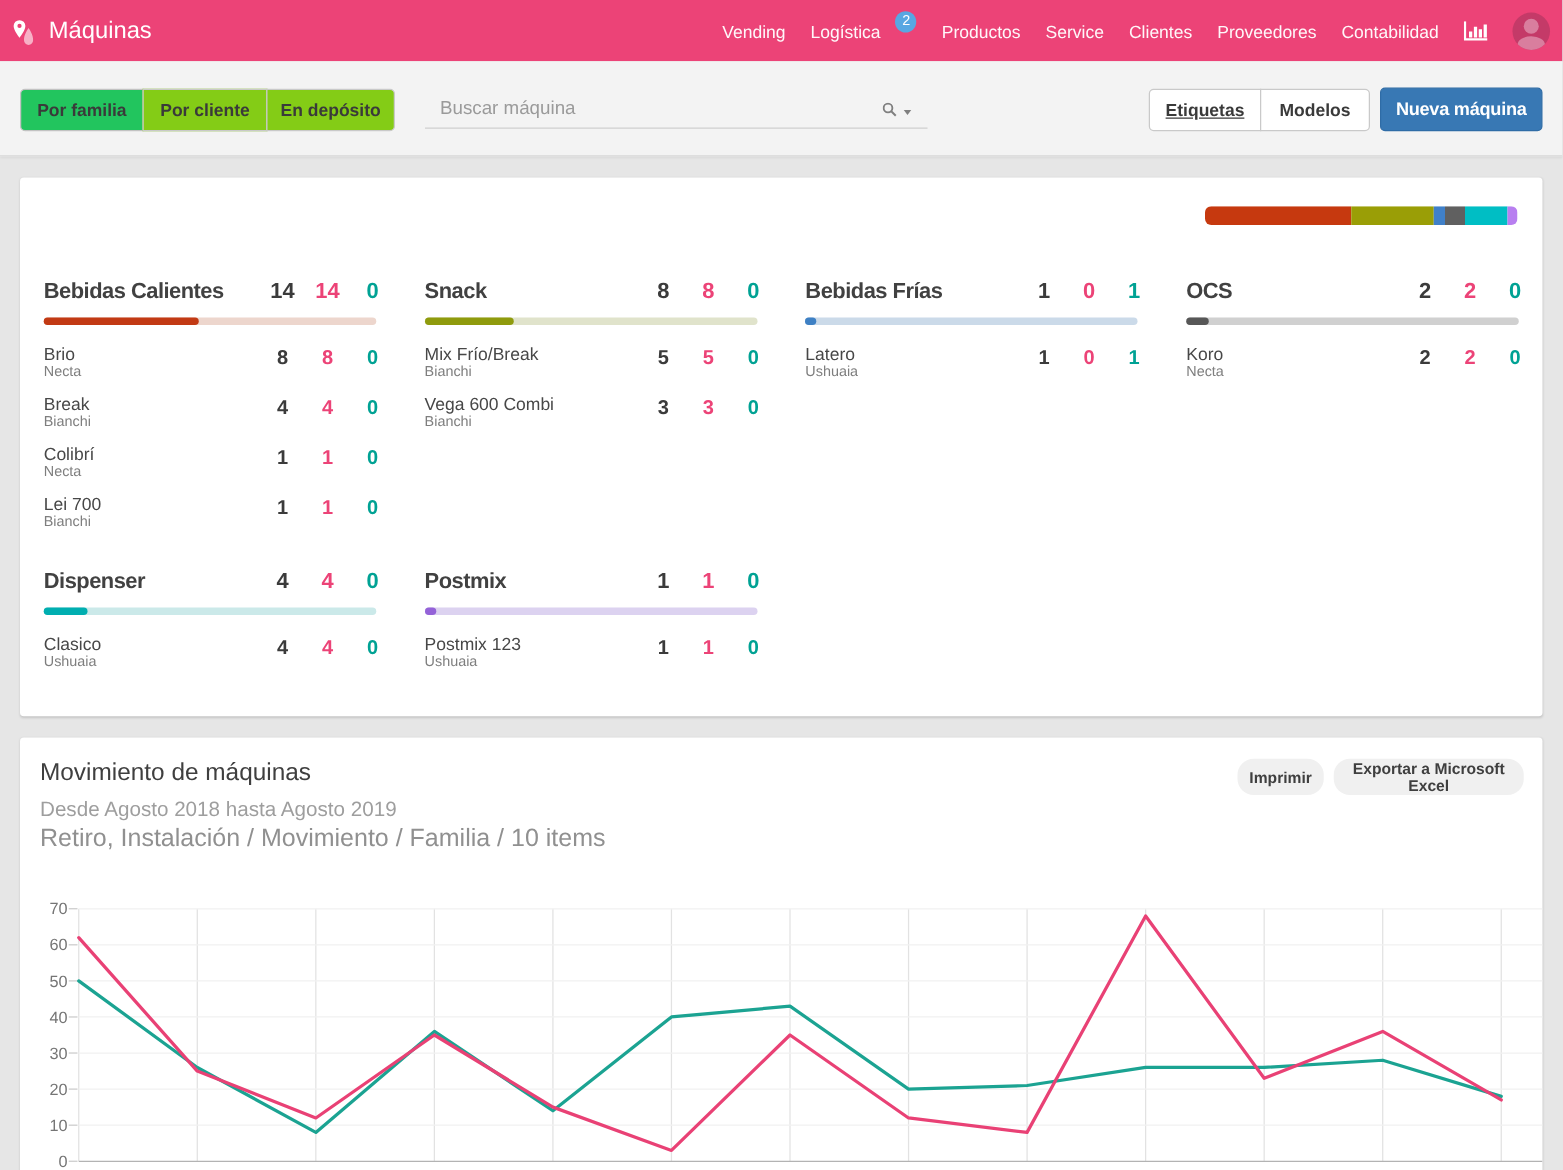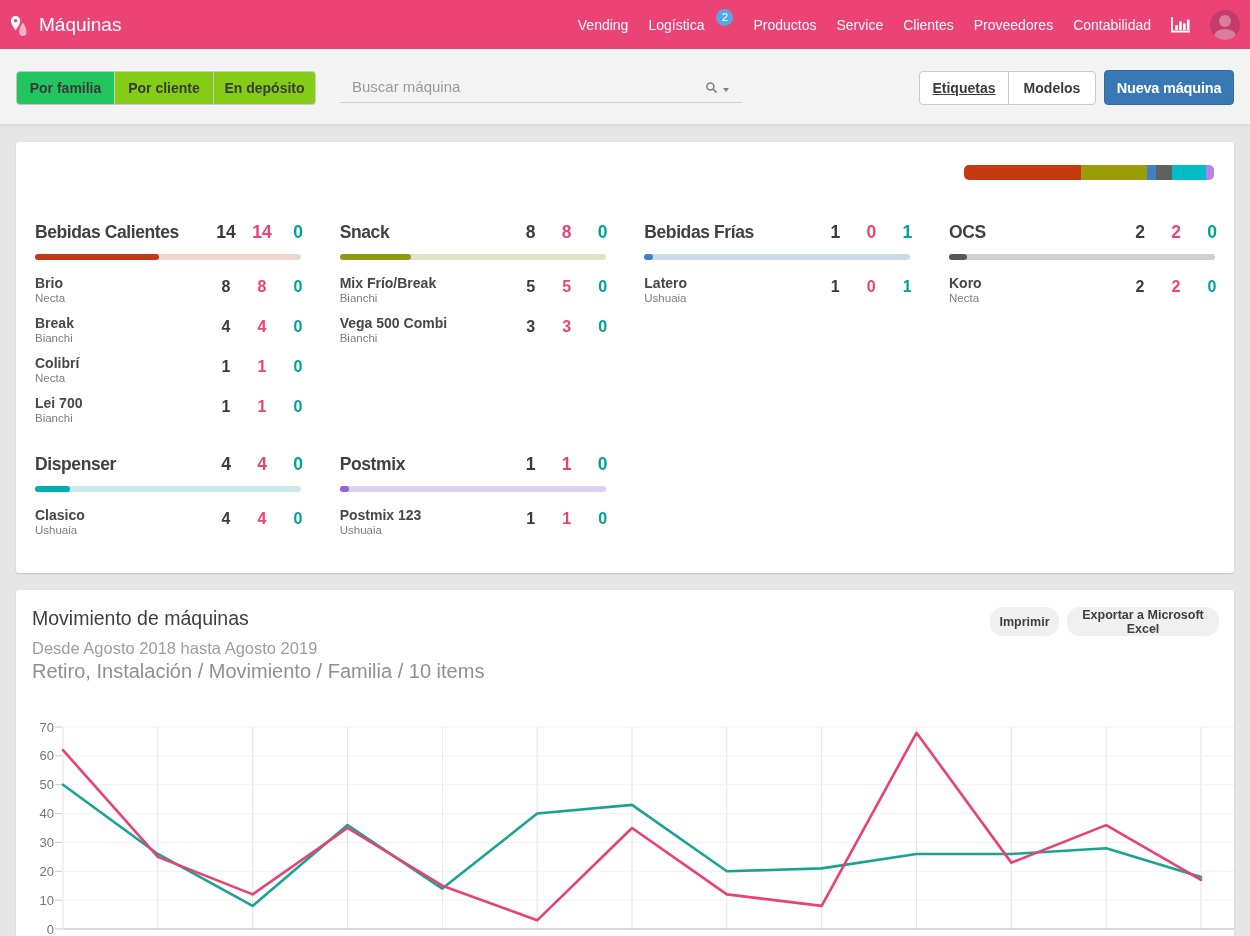--- a/index.html
+++ b/index.html
@@ -64,21 +64,21 @@
   .nums { position:absolute; right:-15px; top:0; width:108px; display:flex; }
   .nums span { width:36px; text-align:center; display:inline-block; }
   .fam-head .nums { line-height:24px; font-size:17.5px; font-weight:700; }
   .n-total { color:#3B3B3B; }
   .n-inst { color:#EC4377; }
   .n-dep  { color:#00A294; }
   .fam-bar { position:absolute; left:0; top:34px; width:266px; height:6px; border-radius:3px; }
   .fam-bar .fill { height:6px; border-radius:3px; }
   .fam-items { position:absolute; left:0; top:54px; width:266px; }
   .mach { position:relative; height:40px; }
-  .mach-name { font-size:14px; color:#474747; line-height:16px; padding-top:1px;font-weight:bold; }
+  .mach-name { font-size:14px; color:#474747; line-height:16px; padding-top:1px; }
   .mach-brand { font-size:11.5px; color:#7E7E7E; line-height:13px; margin-top:1px; }
   .mach .nums { top:4px; font-size:16px; font-weight:700; }
 
   
   .card2 { left:16px; top:590px; width:1218px; height:352px; }
   .mov-title { position:absolute; left:16px; top:16px; font-size:19.5px; color:#3F3F3F; line-height:24px; }
   .mov-subtitle { position:absolute; left:16px; top:47px; font-size:16.5px; color:#9E9E9E; line-height:22px; }
   .mov-meta { position:absolute; left:16px; top:73px; font-size:20px; color:#909090; line-height:16px; }
   .mov-btns { position:absolute; right:15px; top:17px; display:flex; gap:8px; }
   .btn-gray { height:29px; background:#F0F0F0; border:none; border-radius:13px; color:#3F3F3F; font-size:12.5px; font-weight:700; display:flex; align-items:center; justify-content:center; cursor:pointer; font-family:"Liberation Sans",sans-serif; }
@@ -207,21 +207,21 @@
           <div class="mach">
             <div class="mach-name">Mix Frío/Break</div>
             <div class="mach-brand">Bianchi</div>
             <span class="nums">
               <span class="n-total">5</span>
               <span class="n-inst">5</span>
               <span class="n-dep">0</span>
             </span>
           </div>
           <div class="mach">
-            <div class="mach-name">Vega 500 Combi</div>
+            <div class="mach-name">Vega 600 Combi</div>
             <div class="mach-brand">Bianchi</div>
             <span class="nums">
               <span class="n-total">3</span>
               <span class="n-inst">3</span>
               <span class="n-dep">0</span>
             </span>
           </div>
         </div>
       </div>
       <div class="fam" style="left: 628.3px; top: 78px;">

